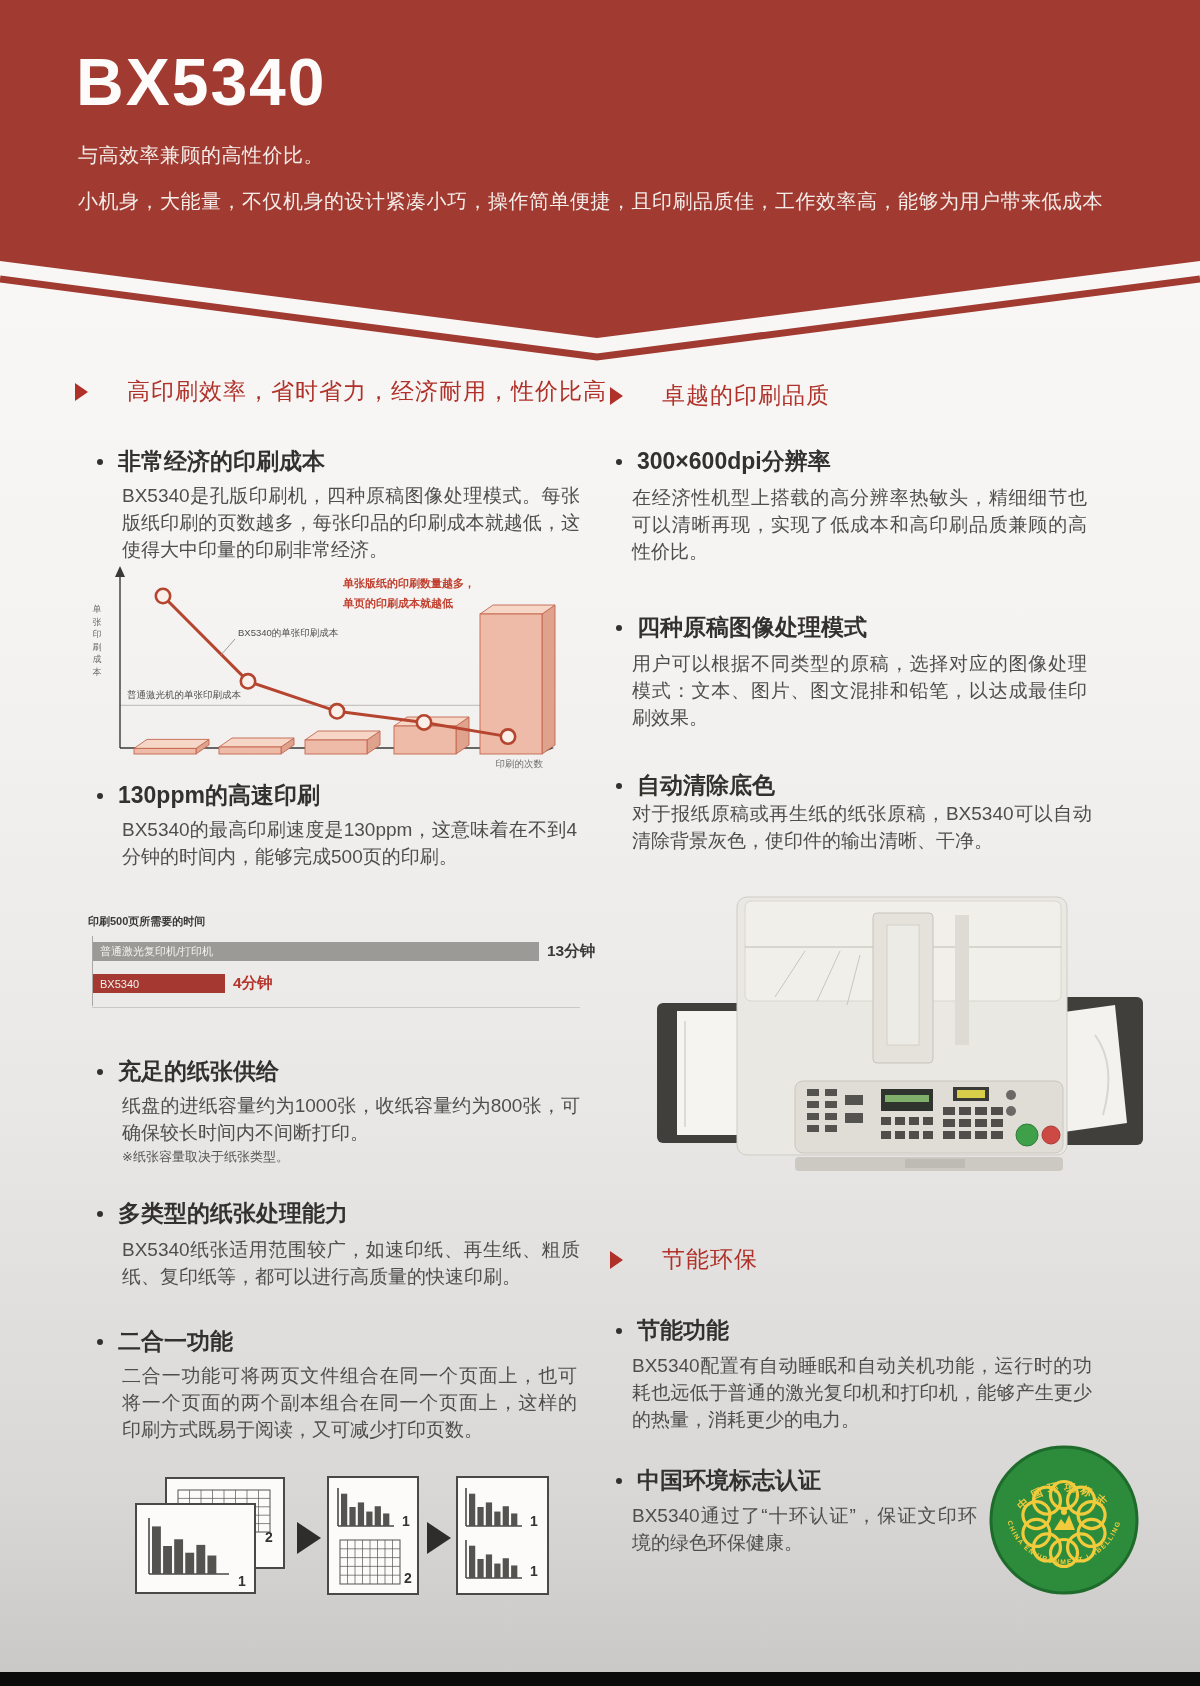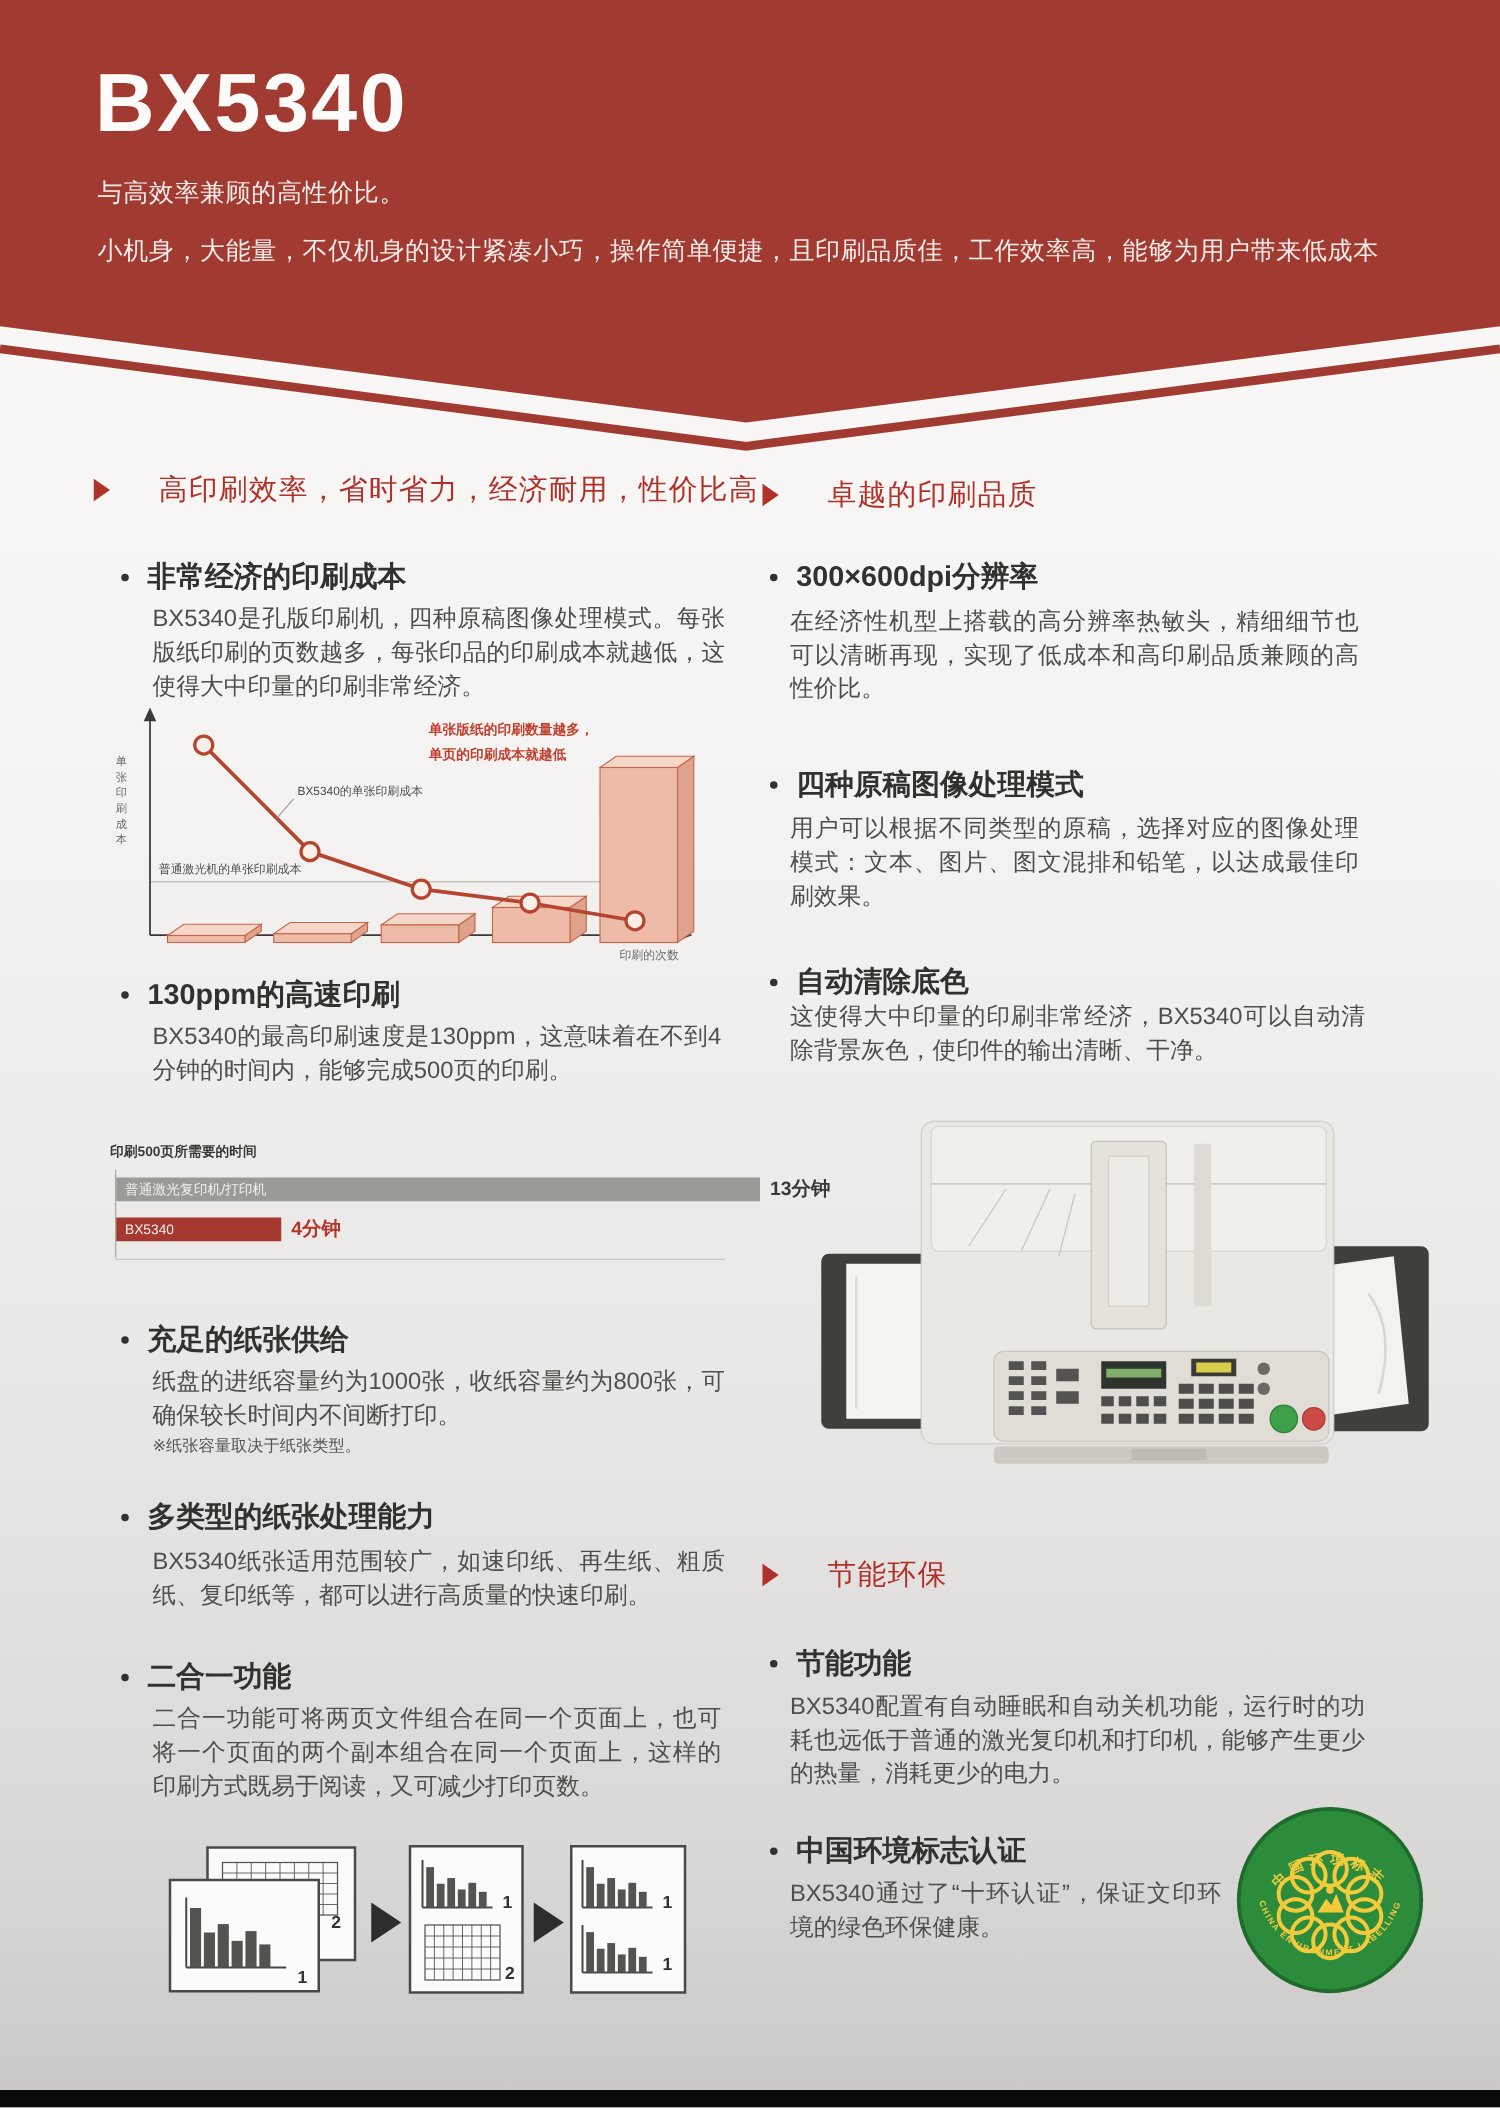--- a/index.html
+++ b/index.html
@@ -110,21 +110,21 @@
     <span class="dot"></span>
     <span>130ppm的高速印刷</span>
   </div>
   <div class="body-text" style="left:122px;top:816px;width:455px;">BX5340的最高印刷速度是130ppm，这意味着在不到4分钟的时间内，能够完成500页的印刷。</div>
 
   <div class="chart2" id="chart2">
     <div class="c2-title">印刷500页所需要的时间</div>
     <div class="c2-plot">
       <div class="c2-vline"></div>
       <div class="t-row" style="top:31px;">
-        <div class="t-bar" style="width: 515px; background: rgb(156, 154, 151);">
+        <div class="t-bar" style="width: 446px; background: rgb(156, 154, 151);">
           <span class="t-bar-label">普通激光复印机/打印机</span>
         </div>
         <span class="t-val dark">13分钟</span>
       </div>
       <div class="t-row" style="top:63px;">
         <div class="t-bar" style="width: 132px; background: rgb(165, 57, 49);">
           <span class="t-bar-label">BX5340</span>
         </div>
         <span class="t-val red">4分钟</span>
       </div>
@@ -236,21 +236,21 @@
   <div class="feat-title" style="left:616px;top:612px;">
     <span class="dot"></span>
     <span>四种原稿图像处理模式</span>
   </div>
   <div class="body-text" style="left:632px;top:650px;width:455px;">用户可以根据不同类型的原稿，选择对应的图像处理模式：文本、图片、图文混排和铅笔，以达成最佳印刷效果。</div>
 
   <div class="feat-title" style="left:616px;top:770px;">
     <span class="dot"></span>
     <span>自动清除底色</span>
   </div>
-  <div class="body-text" style="left:632px;top:800px;width:460px;">这使得大中印量的印刷非常经济，BX5340可以自动清除背景灰色，使印件的输出清晰、干净。</div>
+  <div class="body-text" style="left:632px;top:800px;width:460px;">对于报纸原稿或再生纸的纸张原稿，BX5340可以自动清除背景灰色，使印件的输出清晰、干净。</div>
 
   <svg class="printer-svg" width="490" height="295" viewBox="0 0 490 295" aria-hidden="true">
     <rect x="2" y="118" width="88" height="140" rx="6" fill="#413F3C"></rect>
     <rect x="22" y="126" width="64" height="124" fill="#F5F4F1"></rect>
     <line x1="30" y1="136" x2="30" y2="242" stroke="#DDDBD6" stroke-width="2"></line>
     <rect x="398" y="112" width="90" height="148" rx="6" fill="#413F3C"></rect>
     <polygon points="402,128 460,120 472,238 402,248" fill="#F3F2EF"></polygon>
     <path d="M440,150 Q462,180 448,230" stroke="#D8D6D0" stroke-width="2" fill="none"></path>
     <rect x="82" y="12" width="330" height="258" rx="10" fill="#EAE8E2" stroke="#CFCDC6"></rect>
     <rect x="90" y="16" width="316" height="100" rx="6" fill="#F0EFEA" stroke="#D8D6CF"></rect>

